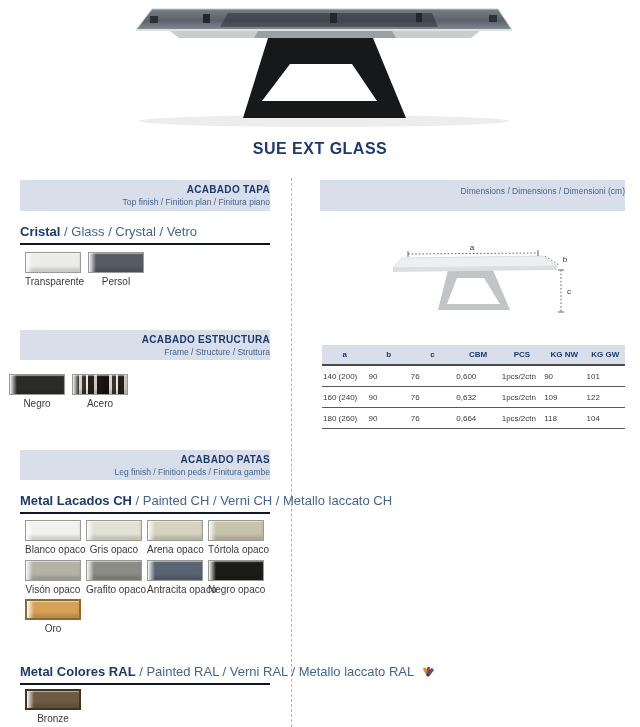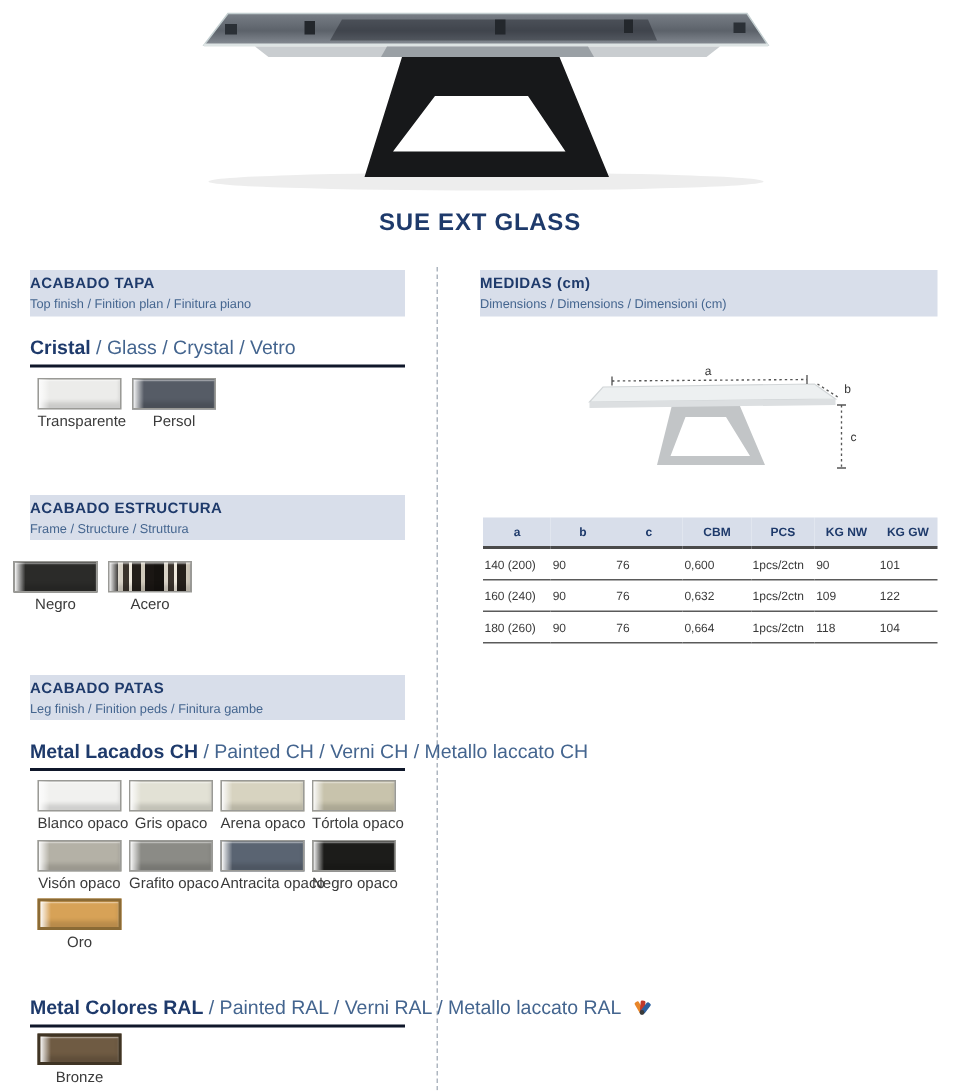--- a/index.html
+++ b/index.html
@@ -1,20 +1,20 @@
 <!DOCTYPE html>
 <html><head>
 <meta charset="utf-8">
 <style>
   html,body{margin:0;padding:0;background:#fff;}
   .page{position:relative;width:640px;height:727px;background:#ffffff;
         font-family:"Liberation Sans",sans-serif;overflow:hidden;border-radius:17px;}
 
   
-  .band{position:absolute;background:#d8deea;text-align:left;box-sizing:border-box;padding-top:4px;}
+  .band{position:absolute;background:#d8deea;text-align:right;box-sizing:border-box;padding-top:4px;}
   .band-title{font-size:10px;font-weight:bold;color:#1e3a6b;letter-spacing:.3px;}
   .band-sub{font-size:8.5px;color:#44658f;margin-top:2px;}
 
   
   .group-line{position:absolute;border-bottom:2px solid #0f172a;font-size:13px;color:#44658f;
               padding-bottom:4px;box-sizing:border-box;white-space:nowrap;}
   .group-line .bold{color:#1e3a6b;font-weight:bold;}
 
   
   .swatch-row{position:absolute;display:flex;gap:7px;}
@@ -184,21 +184,20 @@
   </div>
 
   <div class="swatch-row" style="left:25px;top:689px">
     <div class="sw">
       <div class="sw-chip bronze-border" style="background-color: rgb(111, 91, 67);"></div>
       <div class="sw-label">Bronze</div>
     </div>
   </div>
 
   <div class="band" style="left:320px;top:180px;width:305px;height:31px">
-    <div class="band-title">MEDIDAS (cm)</div>
     <div class="band-sub">Dimensions / Dimensions / Dimensioni (cm)</div>
   </div>
 
   <svg class="abs" style="left:320px;top:230px" width="305" height="112" viewBox="0 0 305 112">
 
     <path d="M128,40 L173,40 L190,80 L118,80 Z M137,48 L164,48 L180,74 L127,74 Z" fill="#c2c5c7" fill-rule="evenodd"></path>
 
     <polygon points="82,28 223,26 237,36 73,38" fill="#edf0f1" stroke="#d2d6d8" stroke-width="0.8"></polygon>
     <polygon points="73,38 237,36 237,40 73,42" fill="#dcdfe1"></polygon>
 

